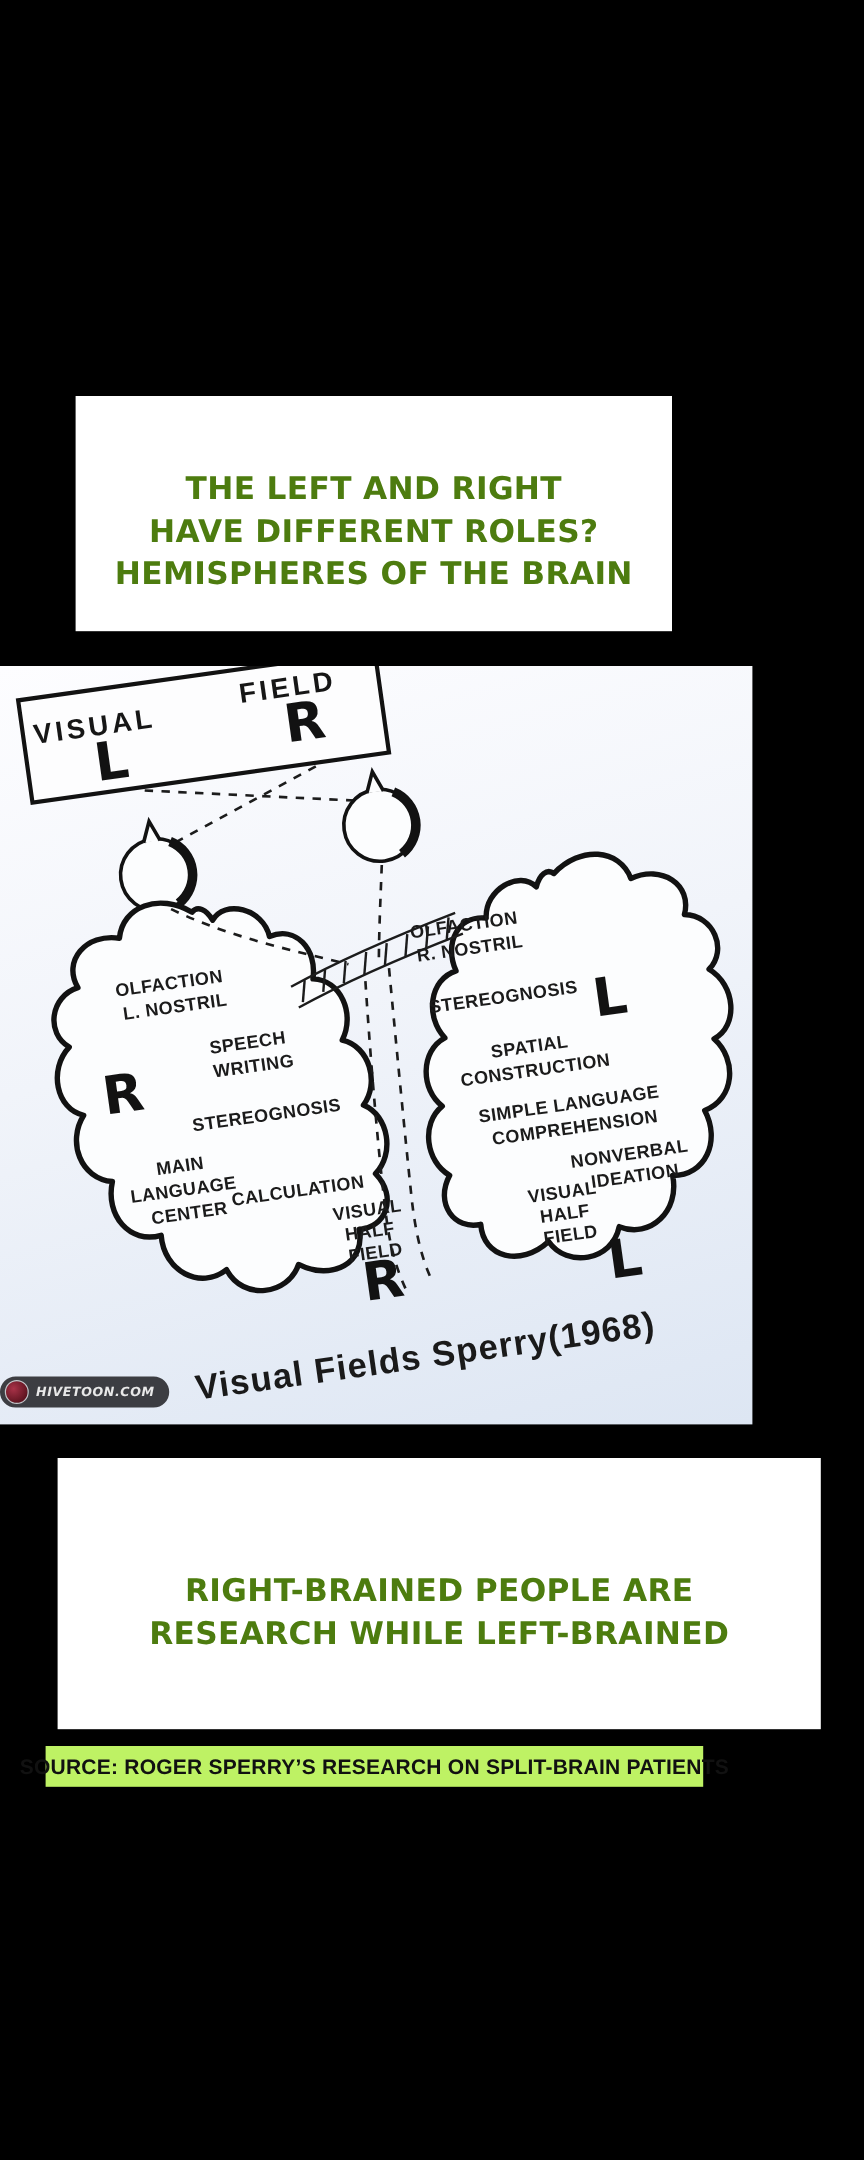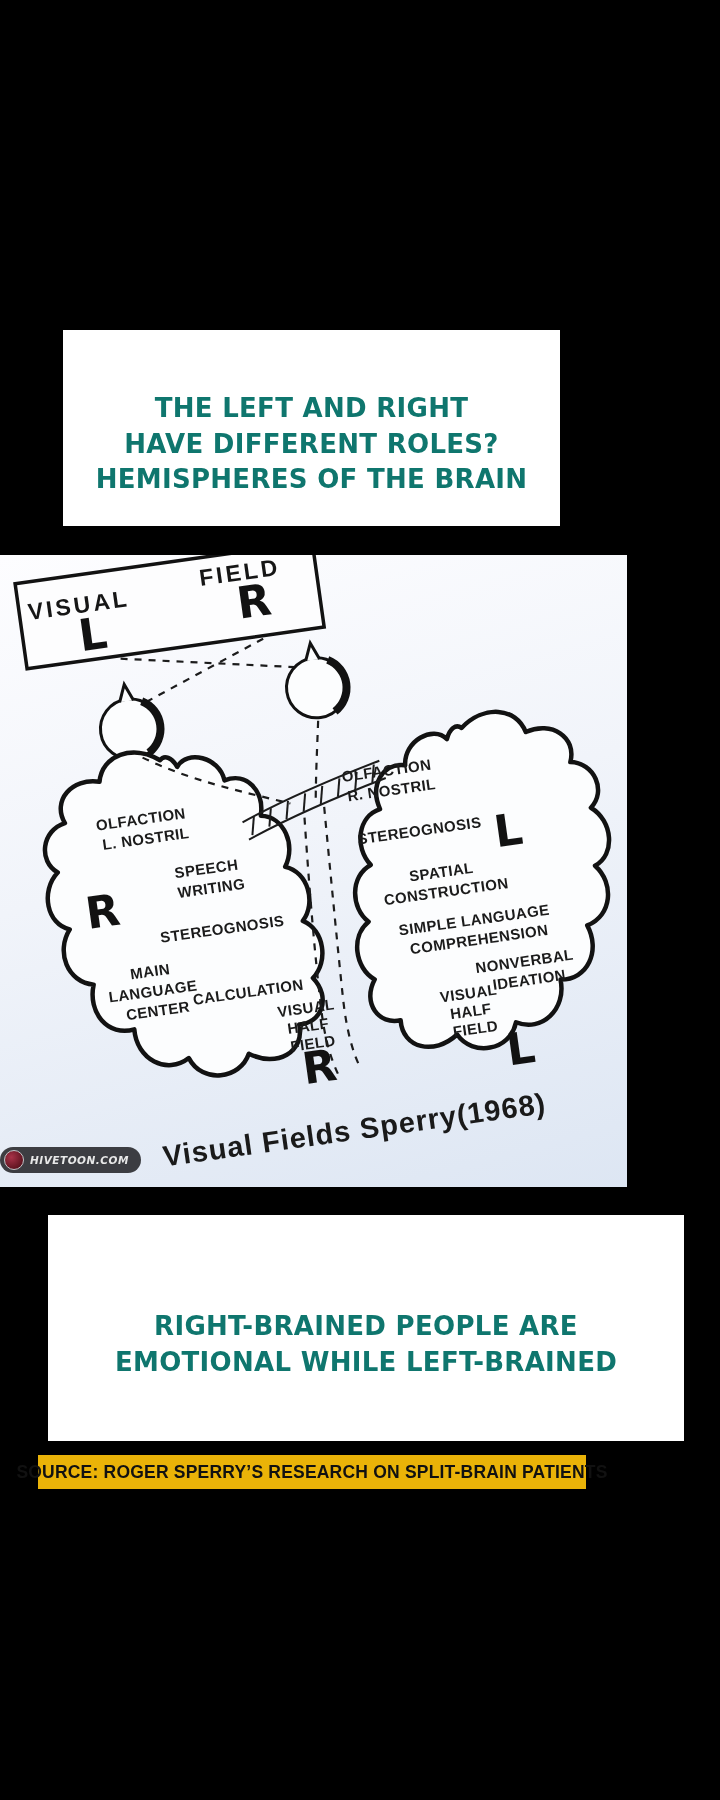--- a/index.html
+++ b/index.html
@@ -12,21 +12,21 @@
   .content-col{position:absolute;left:0;top:0;width:627px;height:1800px;}
 
   .caption-box{
     position:absolute;background:#fff;
     display:flex;align-items:center;justify-content:center;text-align:center;
   }
   .box1{left:63px;top:330px;width:497px;height:196px;}
   .box2{left:48px;top:1215px;width:636px;height:226px;}
   .caption-text{
     font-family:"DejaVu Sans",sans-serif;font-weight:700;
-    font-size:26px;line-height:1.38;color:#0f766e;letter-spacing:0.3px;margin-top:33px;
+    font-size:26px;line-height:1.38;color:#4d7c0f;letter-spacing:0.3px;margin-top:33px;
   }
 
   .panel{
     position:absolute;left:0;top:555px;width:627px;height:632px;
     overflow:hidden;background:linear-gradient(165deg,#fdfdff 0%,#f1f4fa 45%,#dde6f3 100%);
   }
   .panel svg{display:block;}
 
   
   .lbl{font-family:"Liberation Sans",sans-serif;font-size:15px;font-weight:600;
@@ -50,21 +50,21 @@
     width:20px;height:20px;border-radius:50%;box-sizing:border-box;
     background:radial-gradient(circle at 35% 35%,#a83248,#5f1420 72%);
     border:1.5px solid #c2c2c6;
   }
   .wm-text{
     color:#e8e8e8;font-size:10.5px;font-weight:700;font-style:italic;
     letter-spacing:0.5px;font-family:"DejaVu Sans",sans-serif;
   }
 
   .source-strip{
-    position:absolute;left:38px;top:1455px;width:548px;height:34px;background:#eab308;
+    position:absolute;left:38px;top:1455px;width:548px;height:34px;background:#bef264;
     display:flex;align-items:center;justify-content:center;
   }
   .source-text{
     font-family:"Liberation Sans",sans-serif;font-weight:700;font-size:17.5px;
     letter-spacing:0.2px;color:#111;white-space:nowrap;
   }
 </style>
 </head>
 <body>
 
@@ -199,21 +199,21 @@
 
       <div class="watermark">
         <span class="wm-logo"></span>
         <span class="wm-text">HIVETOON.COM</span>
       </div>
     </section>
 
     <section class="caption-box box2">
       <div class="caption-text">
         <div>RIGHT-BRAINED PEOPLE ARE</div>
-        <div>EMOTIONAL WHILE LEFT-BRAINED</div>
+        <div>RESEARCH WHILE LEFT-BRAINED</div>
       </div>
     </section>
 
     <div class="source-strip">
       <span class="source-text">SOURCE: ROGER SPERRY’S RESEARCH ON SPLIT-BRAIN PATIENTS</span>
     </div>
 
   </div>
 </div>
 

